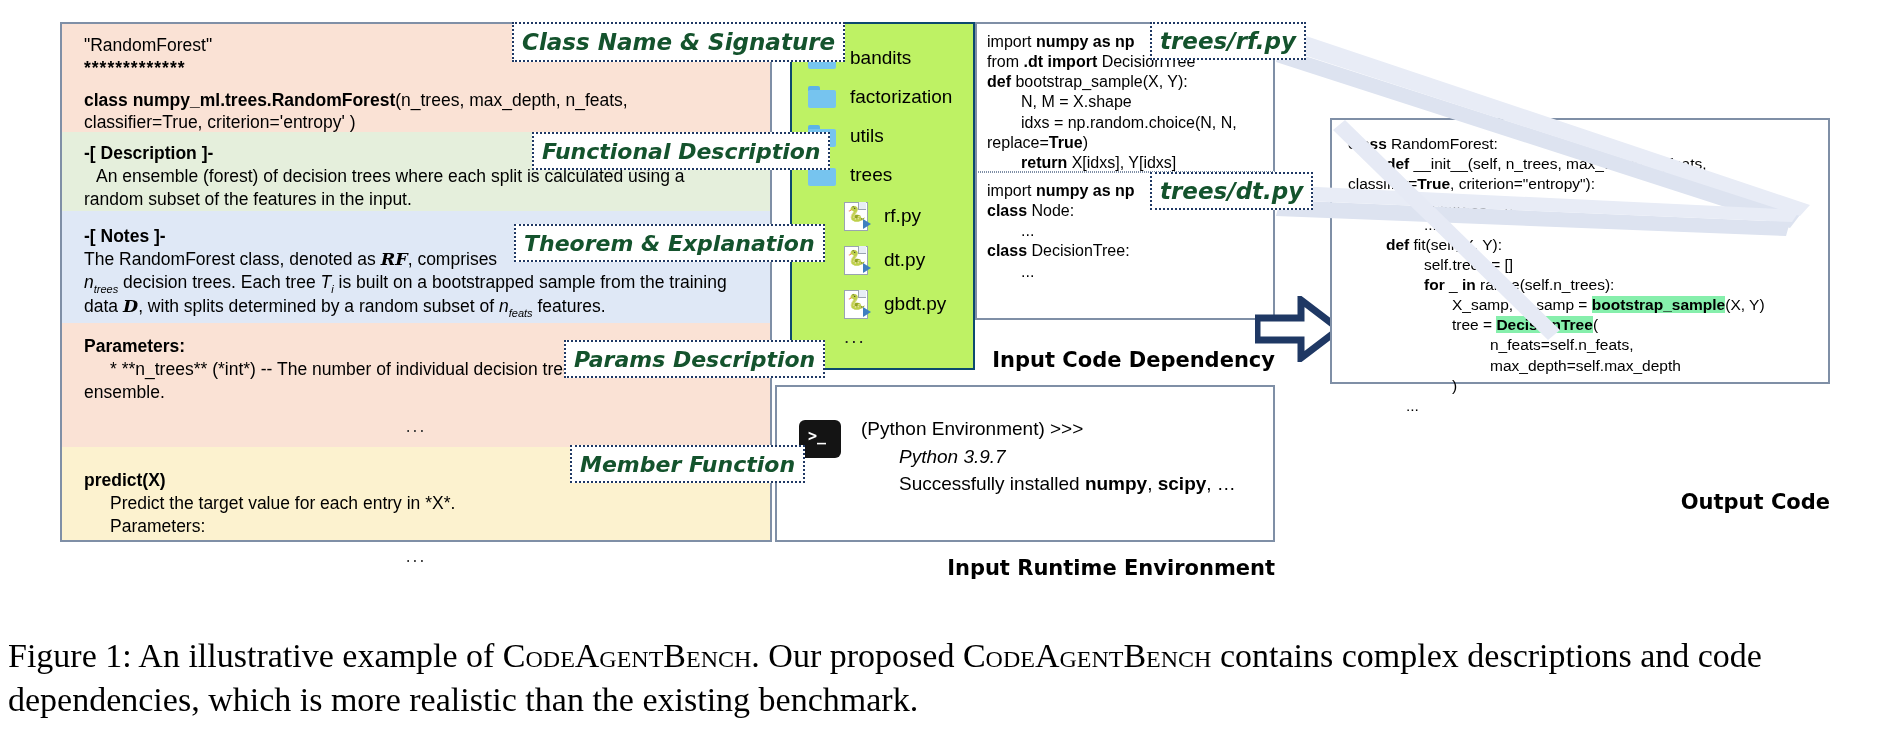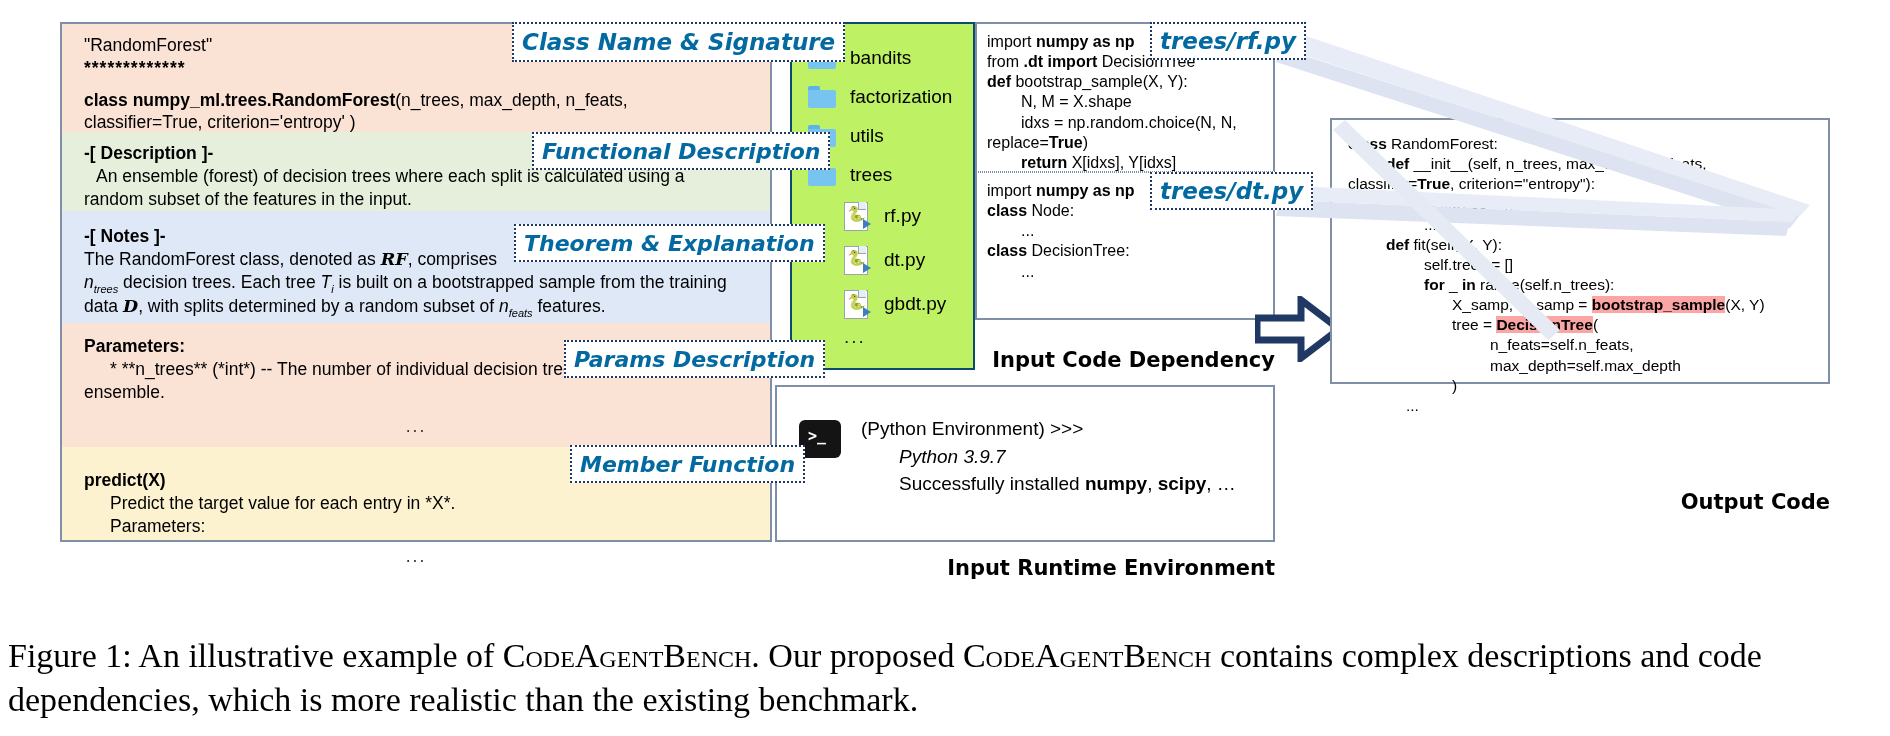--- a/index.html
+++ b/index.html
@@ -3,21 +3,21 @@
 <meta charset="utf-8">
 <style>
   html,body{margin:0;padding:0;background:#ffffff;}
   body{width:1890px;height:736px;font-family:"Liberation Sans",sans-serif;color:#000;overflow:hidden;}
   #stage{position:relative;width:1890px;height:736px;}
 
   
   .abs{position:absolute;box-sizing:border-box;}
   .tagbox{
     position:absolute;border:2px dotted #1f3864;background:#ffffff;
-    color:#0369a1;font-weight:bold;font-style:italic;
+    color:#14532d;font-weight:bold;font-style:italic;
     font-family:"DejaVu Sans",sans-serif;
     display:flex;align-items:center;justify-content:center;
     padding:1px 8px;white-space:nowrap;z-index:6;
   }
 
   
   #docPanel{left:60px;top:22px;width:712px;height:520px;border:2px solid #7f8fa6;background:#fff;}
   .docsec{position:relative;box-sizing:border-box;padding:10px 22px 8px 22px;}
   .docsec p{margin:0;line-height:1.30;font-size:17.5px;}
   .sec-sig{background:#fae2d5;}
@@ -54,21 +54,21 @@
 
   
   #runPanel{left:775px;top:385px;width:500px;height:157px;border:2px solid #7f8fa6;background:#fff;}
   #termIcon{position:absolute;left:22px;top:33px;width:42px;height:38px;background:#141414;border-radius:6px;}
   #termIcon .pr{position:absolute;left:9px;top:9px;color:#fff;font-family:"DejaVu Sans Mono",monospace;font-size:15px;font-weight:bold;line-height:1;}
   .runline{font-size:19px;line-height:1.45;}
 
   
   #outPanel{left:1330px;top:118px;width:500px;height:266px;border:2px solid #7f8fa6;background:#fff;padding:14px 16px;}
   #outPanel .codeline{font-size:15.5px;line-height:1.30;}
-  .hl{background:#fca5a5;font-weight:bold;}
+  .hl{background:#86efac;font-weight:bold;}
 
   
   .caption{position:absolute;font-size:21px;font-weight:bold;text-align:right;font-family:"DejaVu Sans",sans-serif;}
 
   
   #bigArrow{position:absolute;left:1255px;top:296px;width:86px;height:66px;}
 
   
   #figcap{position:absolute;left:8px;top:634px;width:1878px;
           font-family:"Liberation Serif",serif;font-size:34px;line-height:1.30;text-align:left;}

